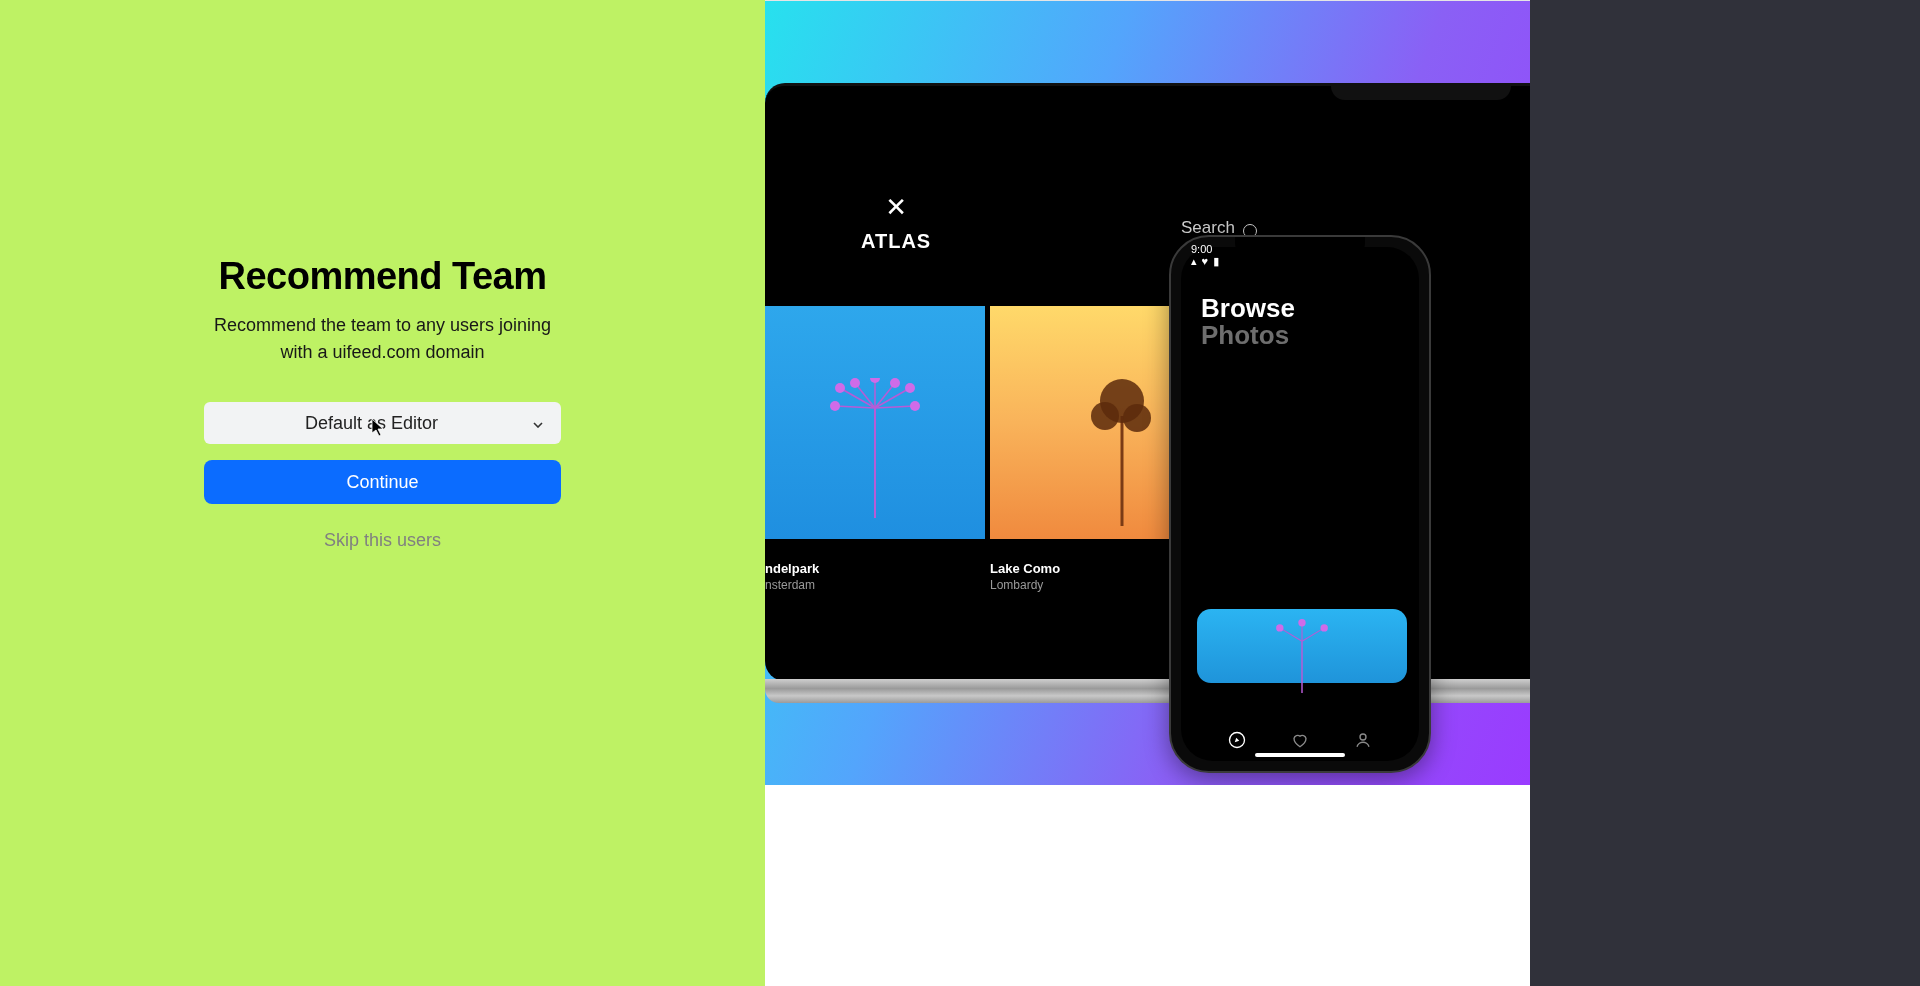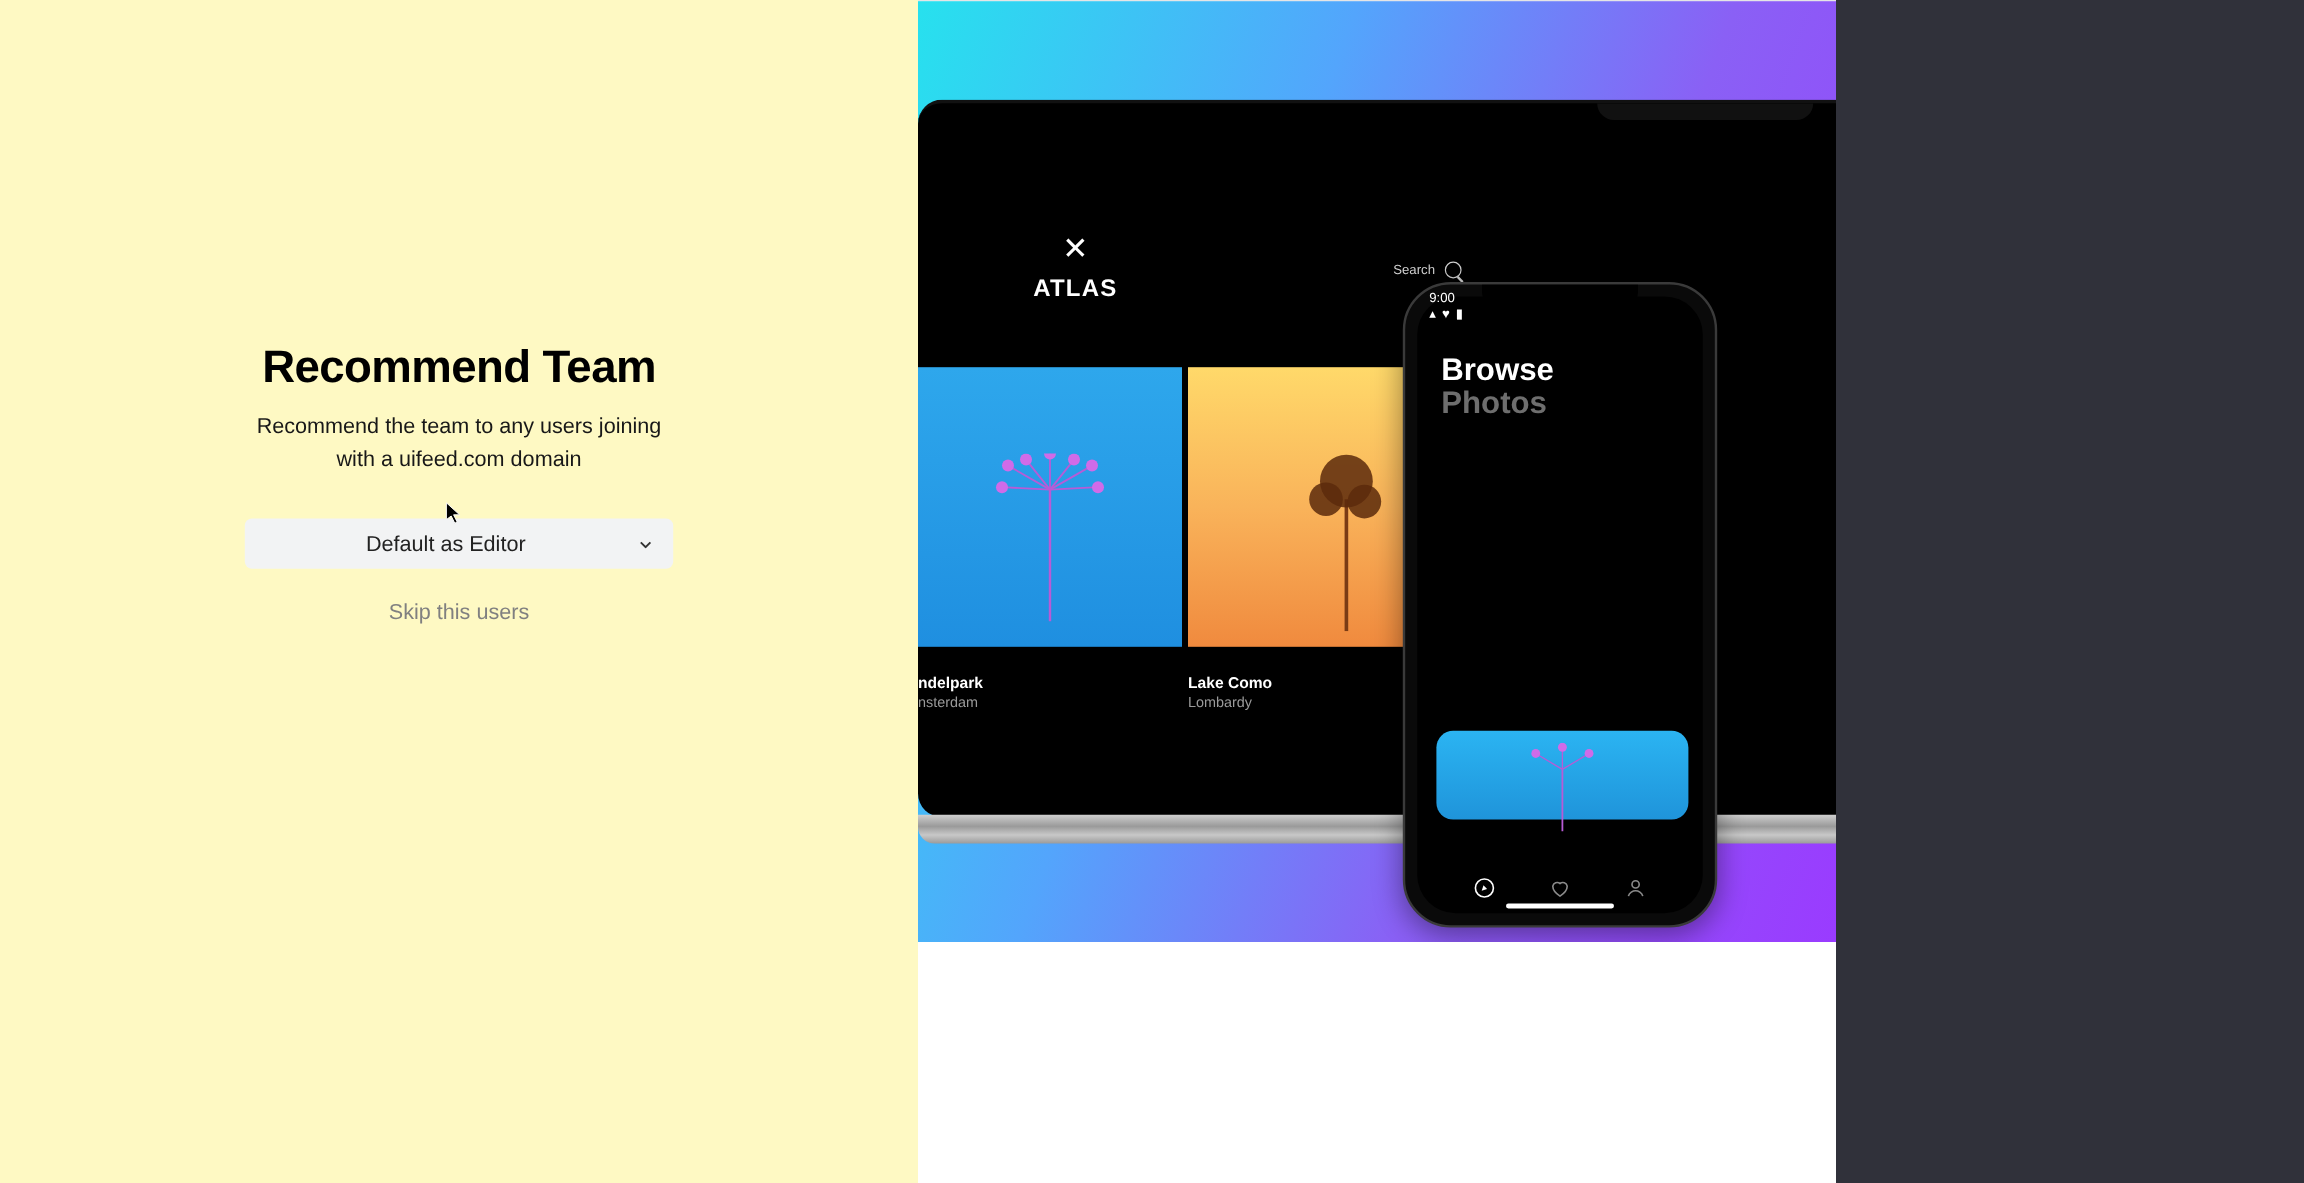--- a/index.html
+++ b/index.html
@@ -20,21 +20,21 @@
     height: 1px;
     background: #e5e5e5;
   }
 
   
   .left-panel {
     position: absolute;
     left: 0; top: 0;
     width: 765px;
     height: 100%;
-    background: #fef9c3;
+    background: #bef264;
     display: flex;
     flex-direction: column;
     align-items: center;
     justify-content: center;
   }
 
   .form-wrap {
     width: 357px;
     transform: translateY(-90px);
     display: flex;
@@ -184,25 +184,25 @@
   }
   .atlas-title {
     font-size: 20px;
     font-weight: 700;
     letter-spacing: 1px;
   }
 
   .atlas-search {
     position: absolute;
     top: 132px;
-    left: 396px;
+    left: 416px;
     color: #d0d0d0;
-    font-size: 11px;
-    display: flex;
-    align-items: center;
+    font-size: 17px;
+    display: flex;
+    align-items: flex-end;
     gap: 8px;
   }
   .search-glyph {
     width: 14px; height: 14px;
     border: 1.5px solid #d0d0d0;
     border-radius: 50%;
     position: relative;
   }
   .search-glyph::after {
     content: "";
@@ -414,20 +414,21 @@
         <button class="select">
           <span>Default as Editor</span>
         </button>
         <span class="select-caret">
           <svg width="10" height="6" viewBox="0 0 10 6">
               <path d="M1 1l4 4 4-4" fill="none" stroke="#333" stroke-width="1.6"></path>
             </svg>
         </span>
       </div>
 
+      <button class="cta-button">Continue</button>
 
       <button class="skip-link">Skip this users</button>
     </div>
 
     <svg class="fake-cursor" viewBox="0 0 14 20">
       <path d="M1 1 L1 15 L5 12 L8 18 L10 17 L7 11 L12 11 Z" fill="#000" stroke="#fff" stroke-width="0.8"></path>
     </svg>
   </div>
 
   <div class="right-panel">

